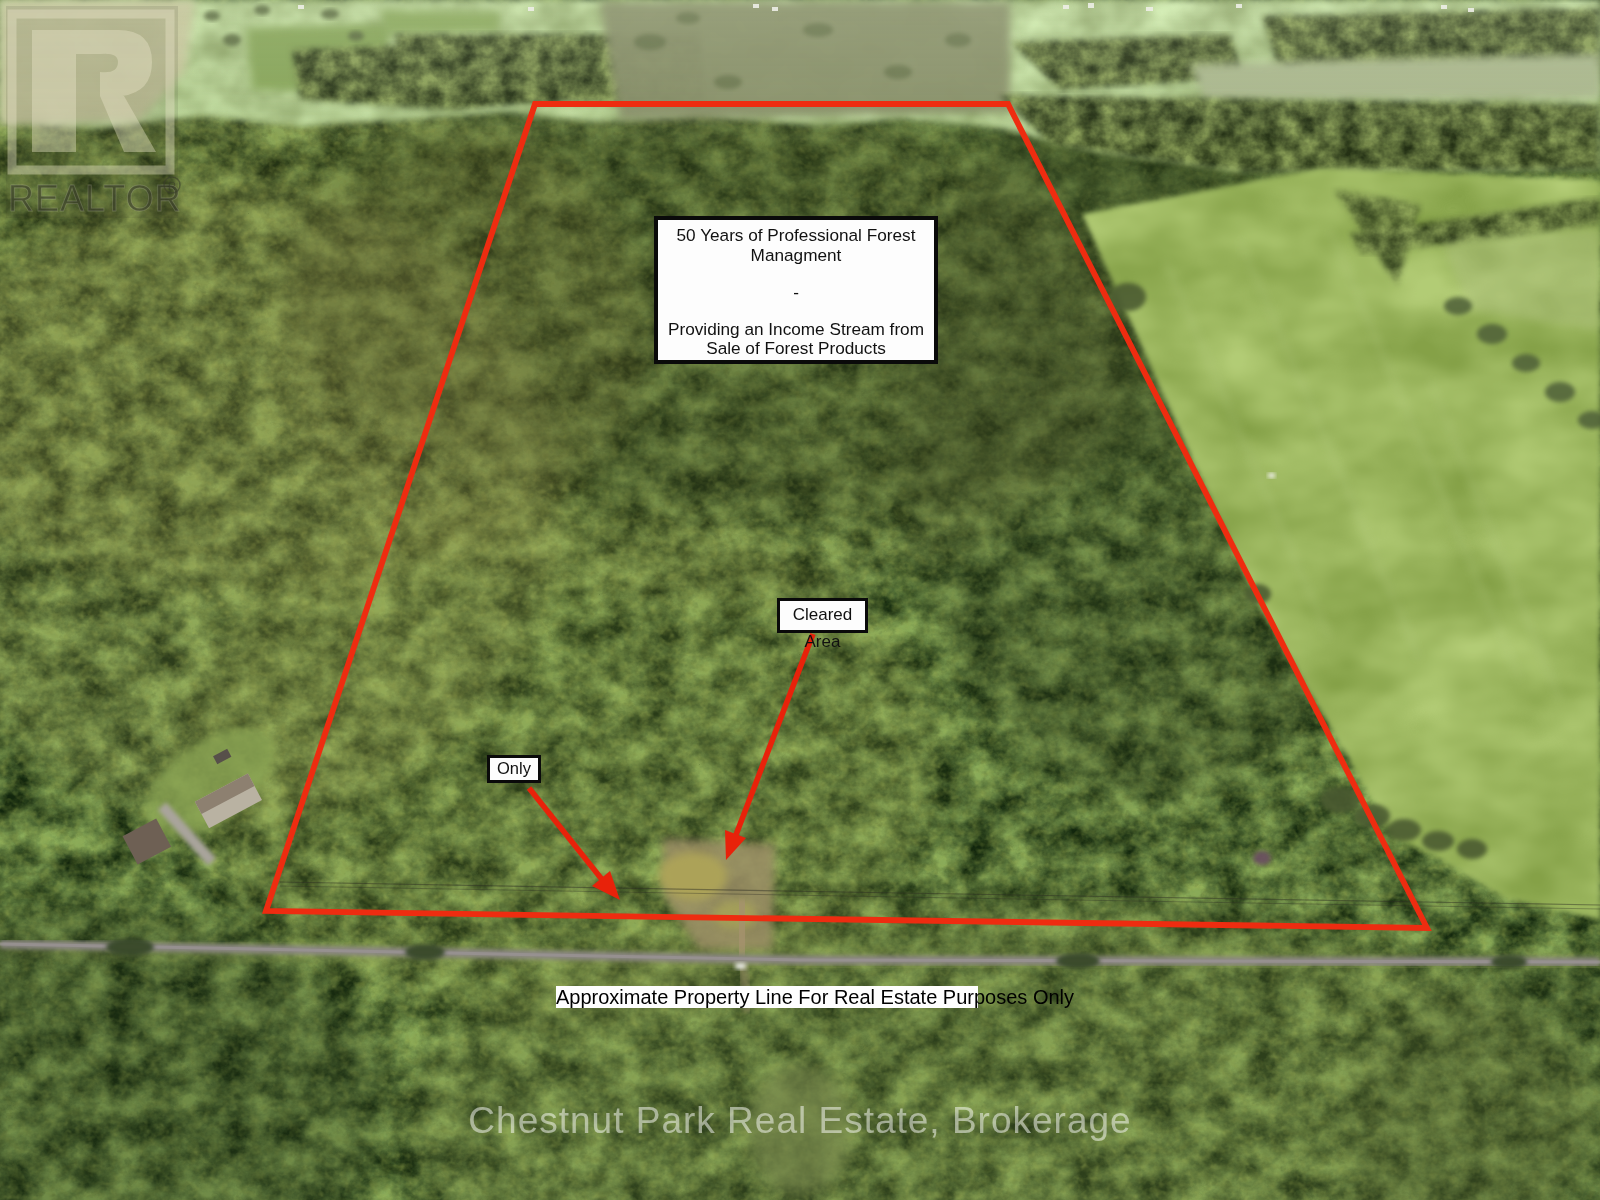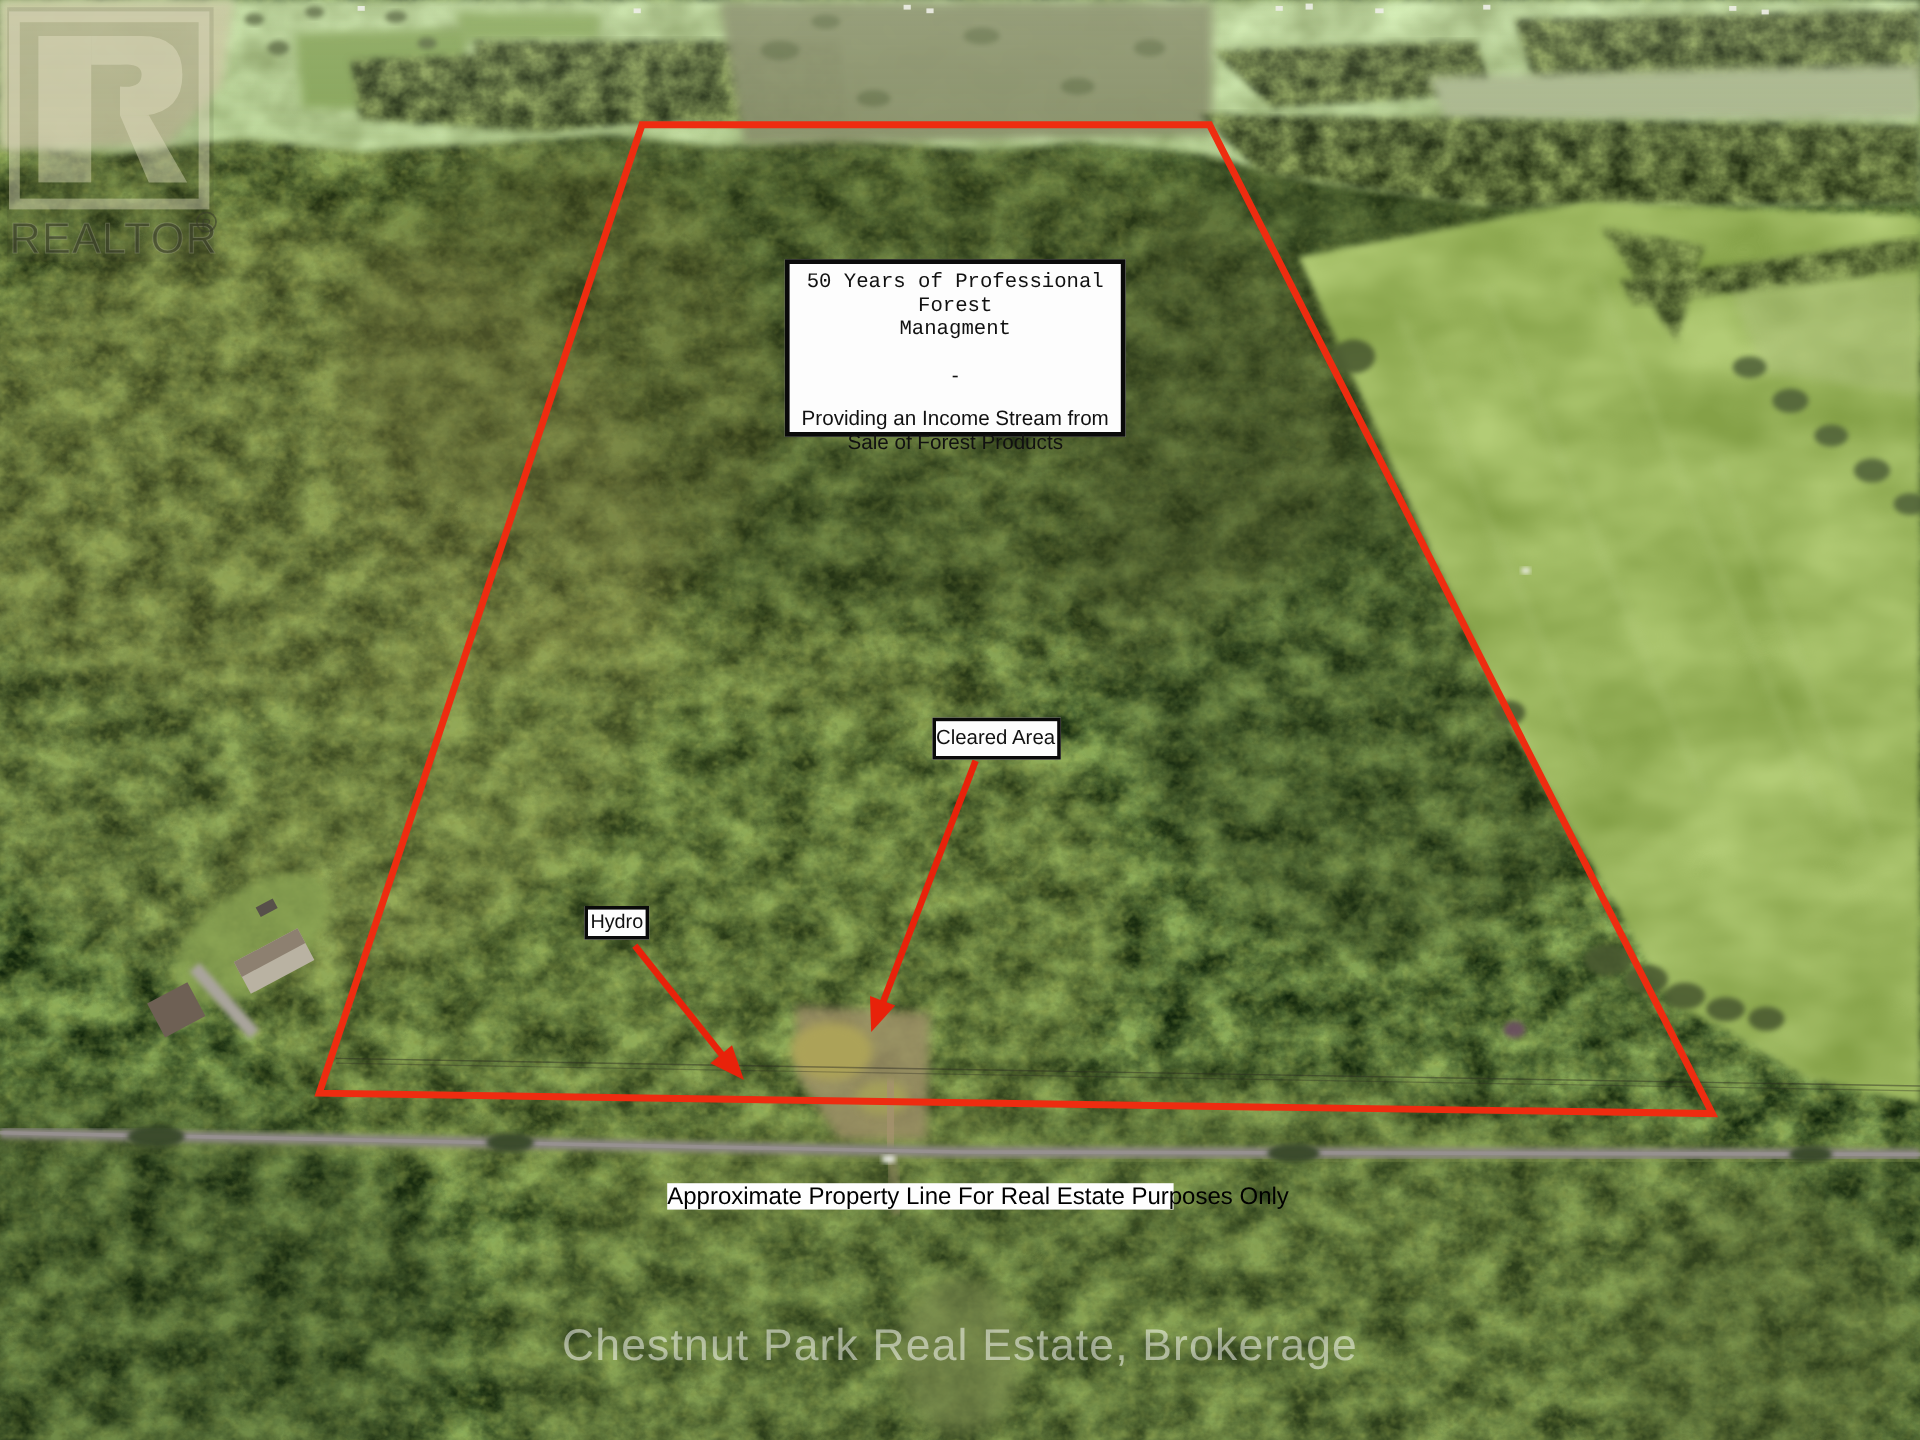--- a/index.html
+++ b/index.html
@@ -261,28 +261,28 @@
   <polygon points="726,860 725,830 746,838 " fill="#e8220a"></polygon>
 </g>
 
 <g>
   <line x1="529" y1="788" x2="604" y2="882" stroke="#e8220a" stroke-width="5.5"></line>
   <polygon points="620,900 592,886 610,871" fill="#e8220a"></polygon>
 </g>
 </svg>
 
 <div style="position:absolute;left:654px;top:216px;width:284px;height:148px;background:#fdfdfd;border:4.5px solid #0a0a0a;box-sizing:border-box;text-align:center;font-size:17.2px;line-height:19.5px;color:#111;">
-  <div style="margin-top:6px;font-family:Liberation Mono, monospace;">50 Years of Professional Forest<br>Managment</div>
+  <div style="margin-top:6px;">50 Years of Professional Forest<br>Managment</div>
   <div style="margin-top:18px;">-</div>
   <div style="margin-top:17px;">Providing an Income Stream from<br>Sale of Forest Products</div>
 </div>
 
-<div style="position:absolute;left:777px;top:598px;width:107px;height:35px;background:#fdfdfd;border:3.5px solid #0a0a0a;box-sizing:border-box;text-align:left;font-size:17px;line-height:27px;color:#111;">Cleared Area</div>
-
-<div style="position:absolute;left:487px;top:755px;width:54px;height:28px;background:#fdfdfd;border:3px solid #0a0a0a;box-sizing:border-box;text-align:center;font-size:16.5px;line-height:21px;color:#111;">Hydro</div>
+<div style="position:absolute;left:777px;top:598px;width:91px;height:35px;background:#fdfdfd;border:3.5px solid #0a0a0a;box-sizing:border-box;text-align:center;font-size:17px;line-height:27px;color:#111;">Cleared Area</div>
+
+<div style="position:absolute;left:487px;top:755px;width:54px;height:28px;background:#fdfdfd;border:3px solid #0a0a0a;box-sizing:border-box;text-align:center;font-size:16.5px;line-height:21px;color:#111;">Only</div>
 
 <div style="position:absolute;left:556px;top:986px;width:422px;height:22px;background:#fefefe;color:#000;font-size:20px;line-height:22px;text-align:center;white-space:nowrap;">Approximate Property Line For Real Estate Purposes Only</div>
 
 <div style="position:absolute;left:0;top:1100px;width:1600px;text-align:center;font-size:37px;letter-spacing:1px;color:rgba(255,255,255,0.5);">Chestnut Park Real Estate, Brokerage</div>
 
 <svg width="260" height="260" style="left:0;top:0;">
 
   <rect x="6" y="6" width="172" height="212" fill="#2e3320" opacity="0.12"></rect>
 
   <rect x="12" y="14" width="158" height="156" fill="none" stroke="#ece7cb" stroke-opacity="0.40" stroke-width="9"></rect>

